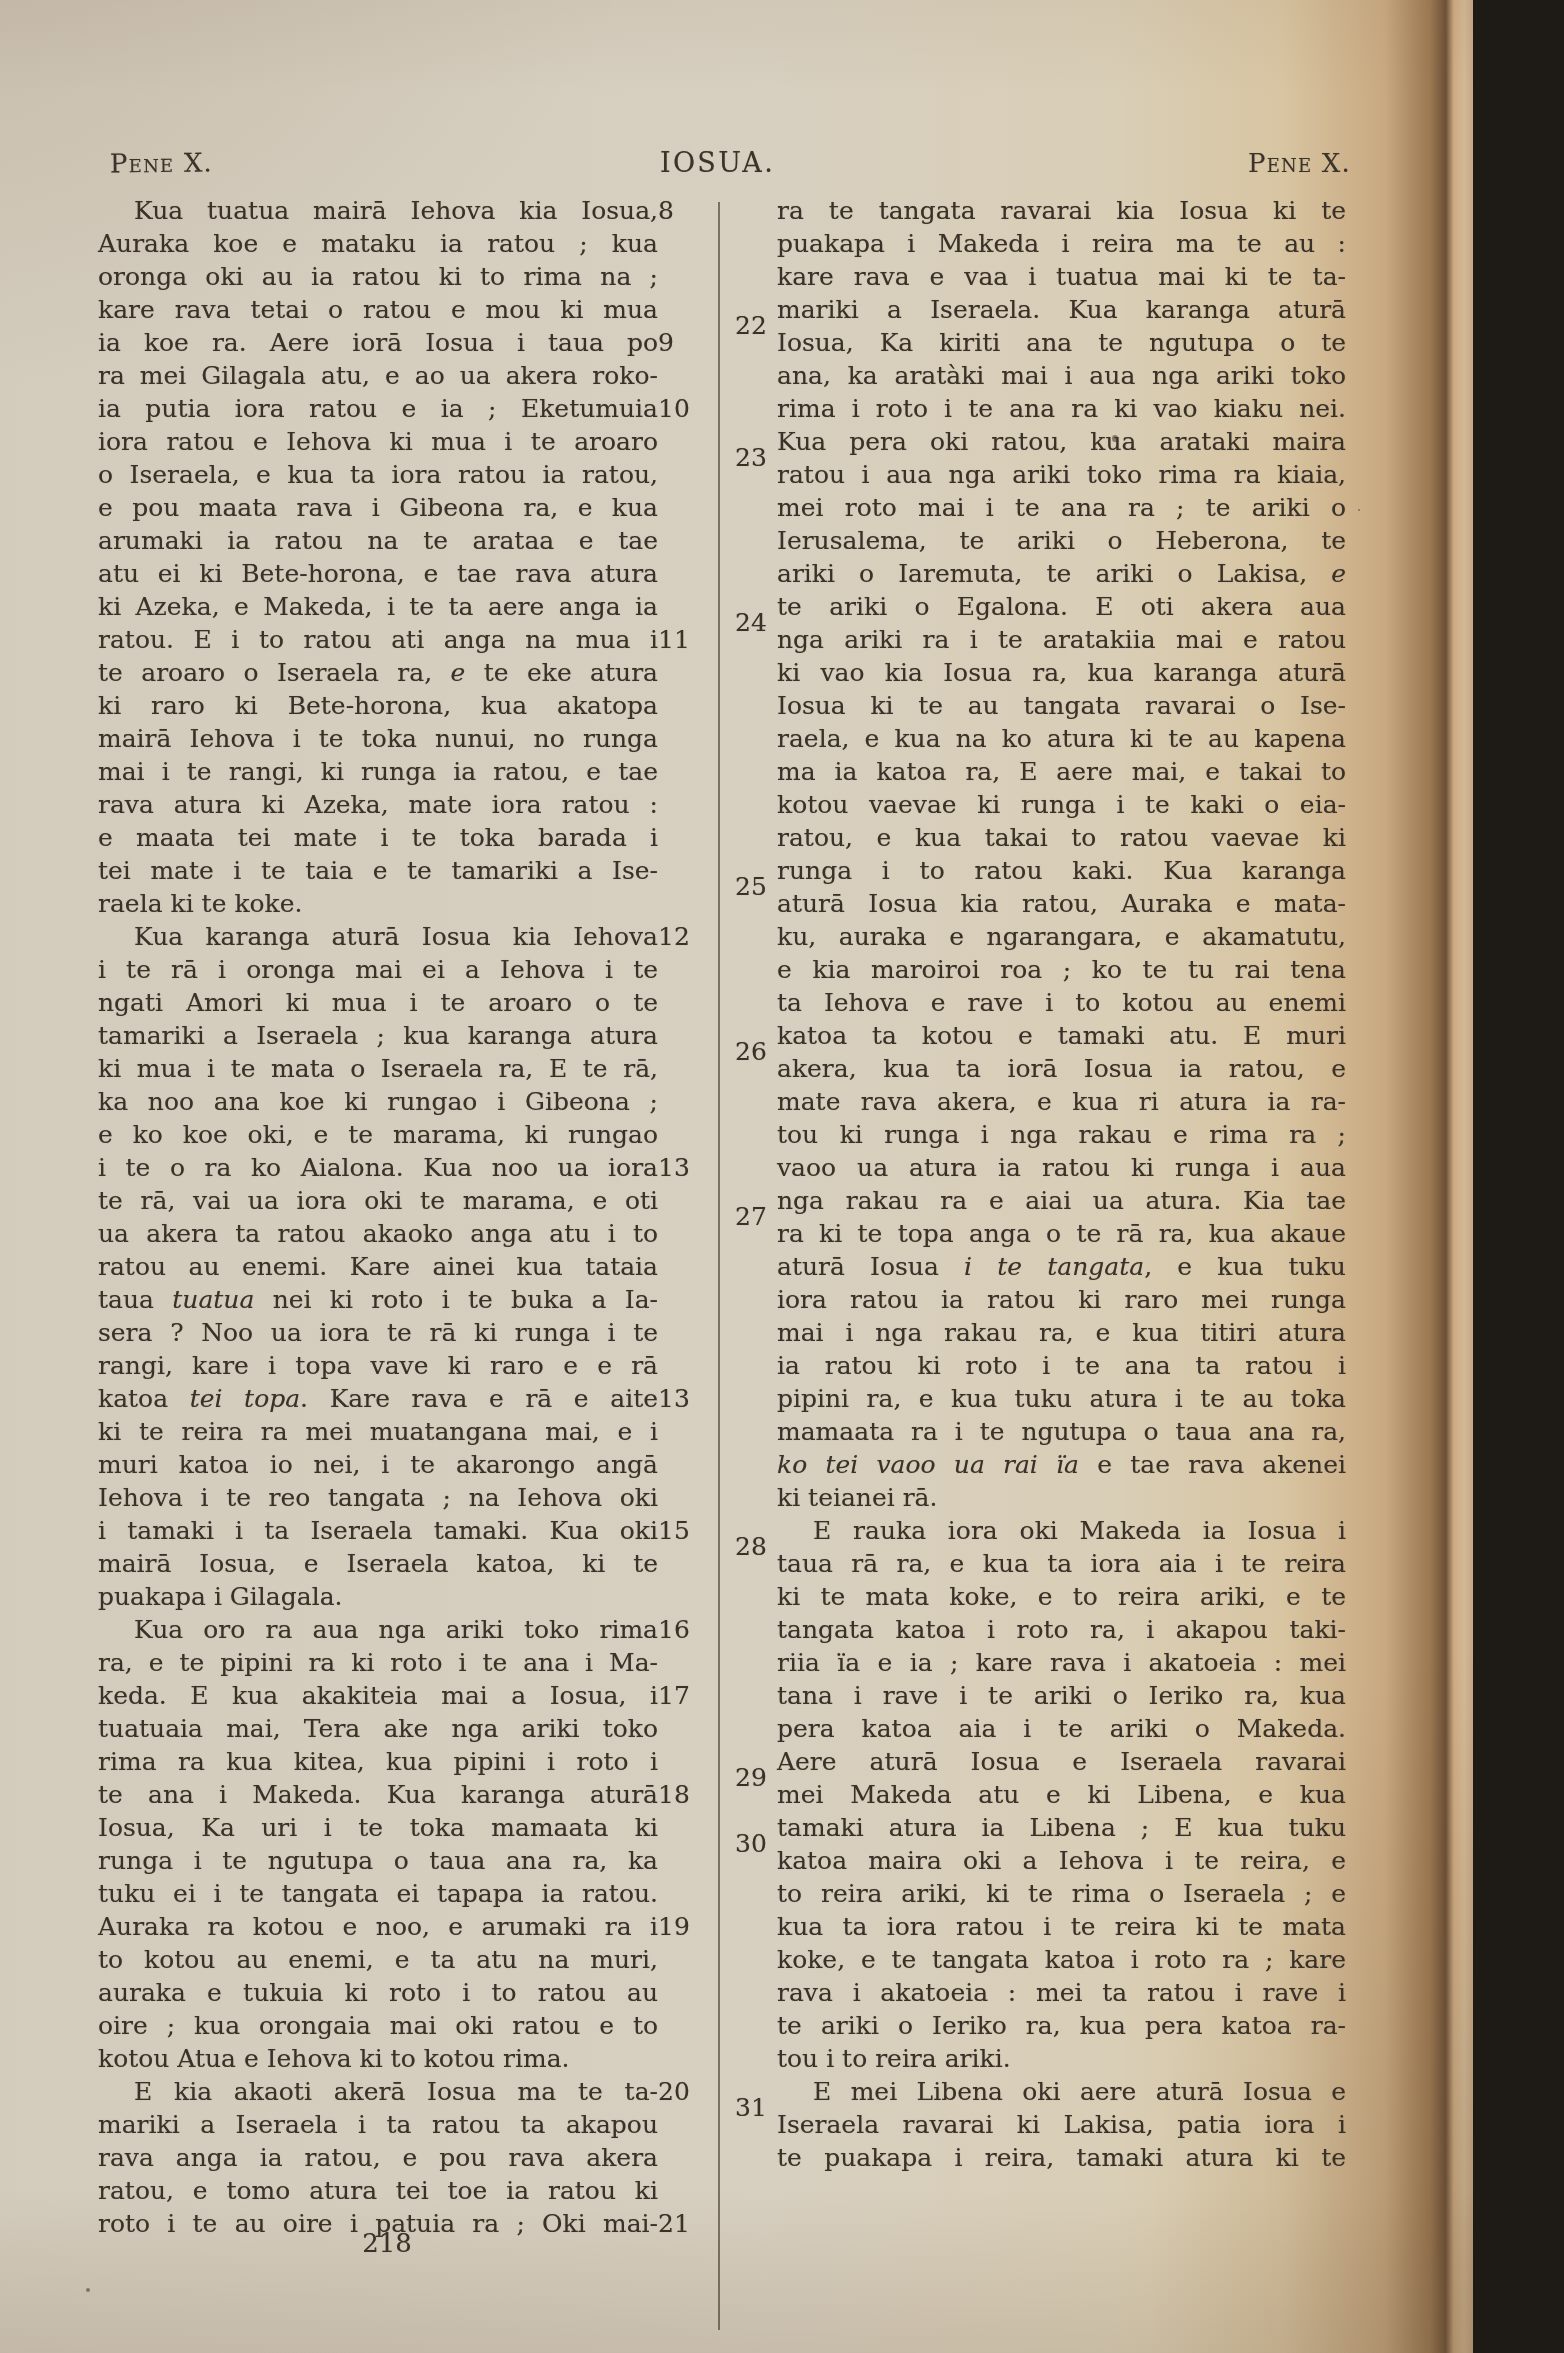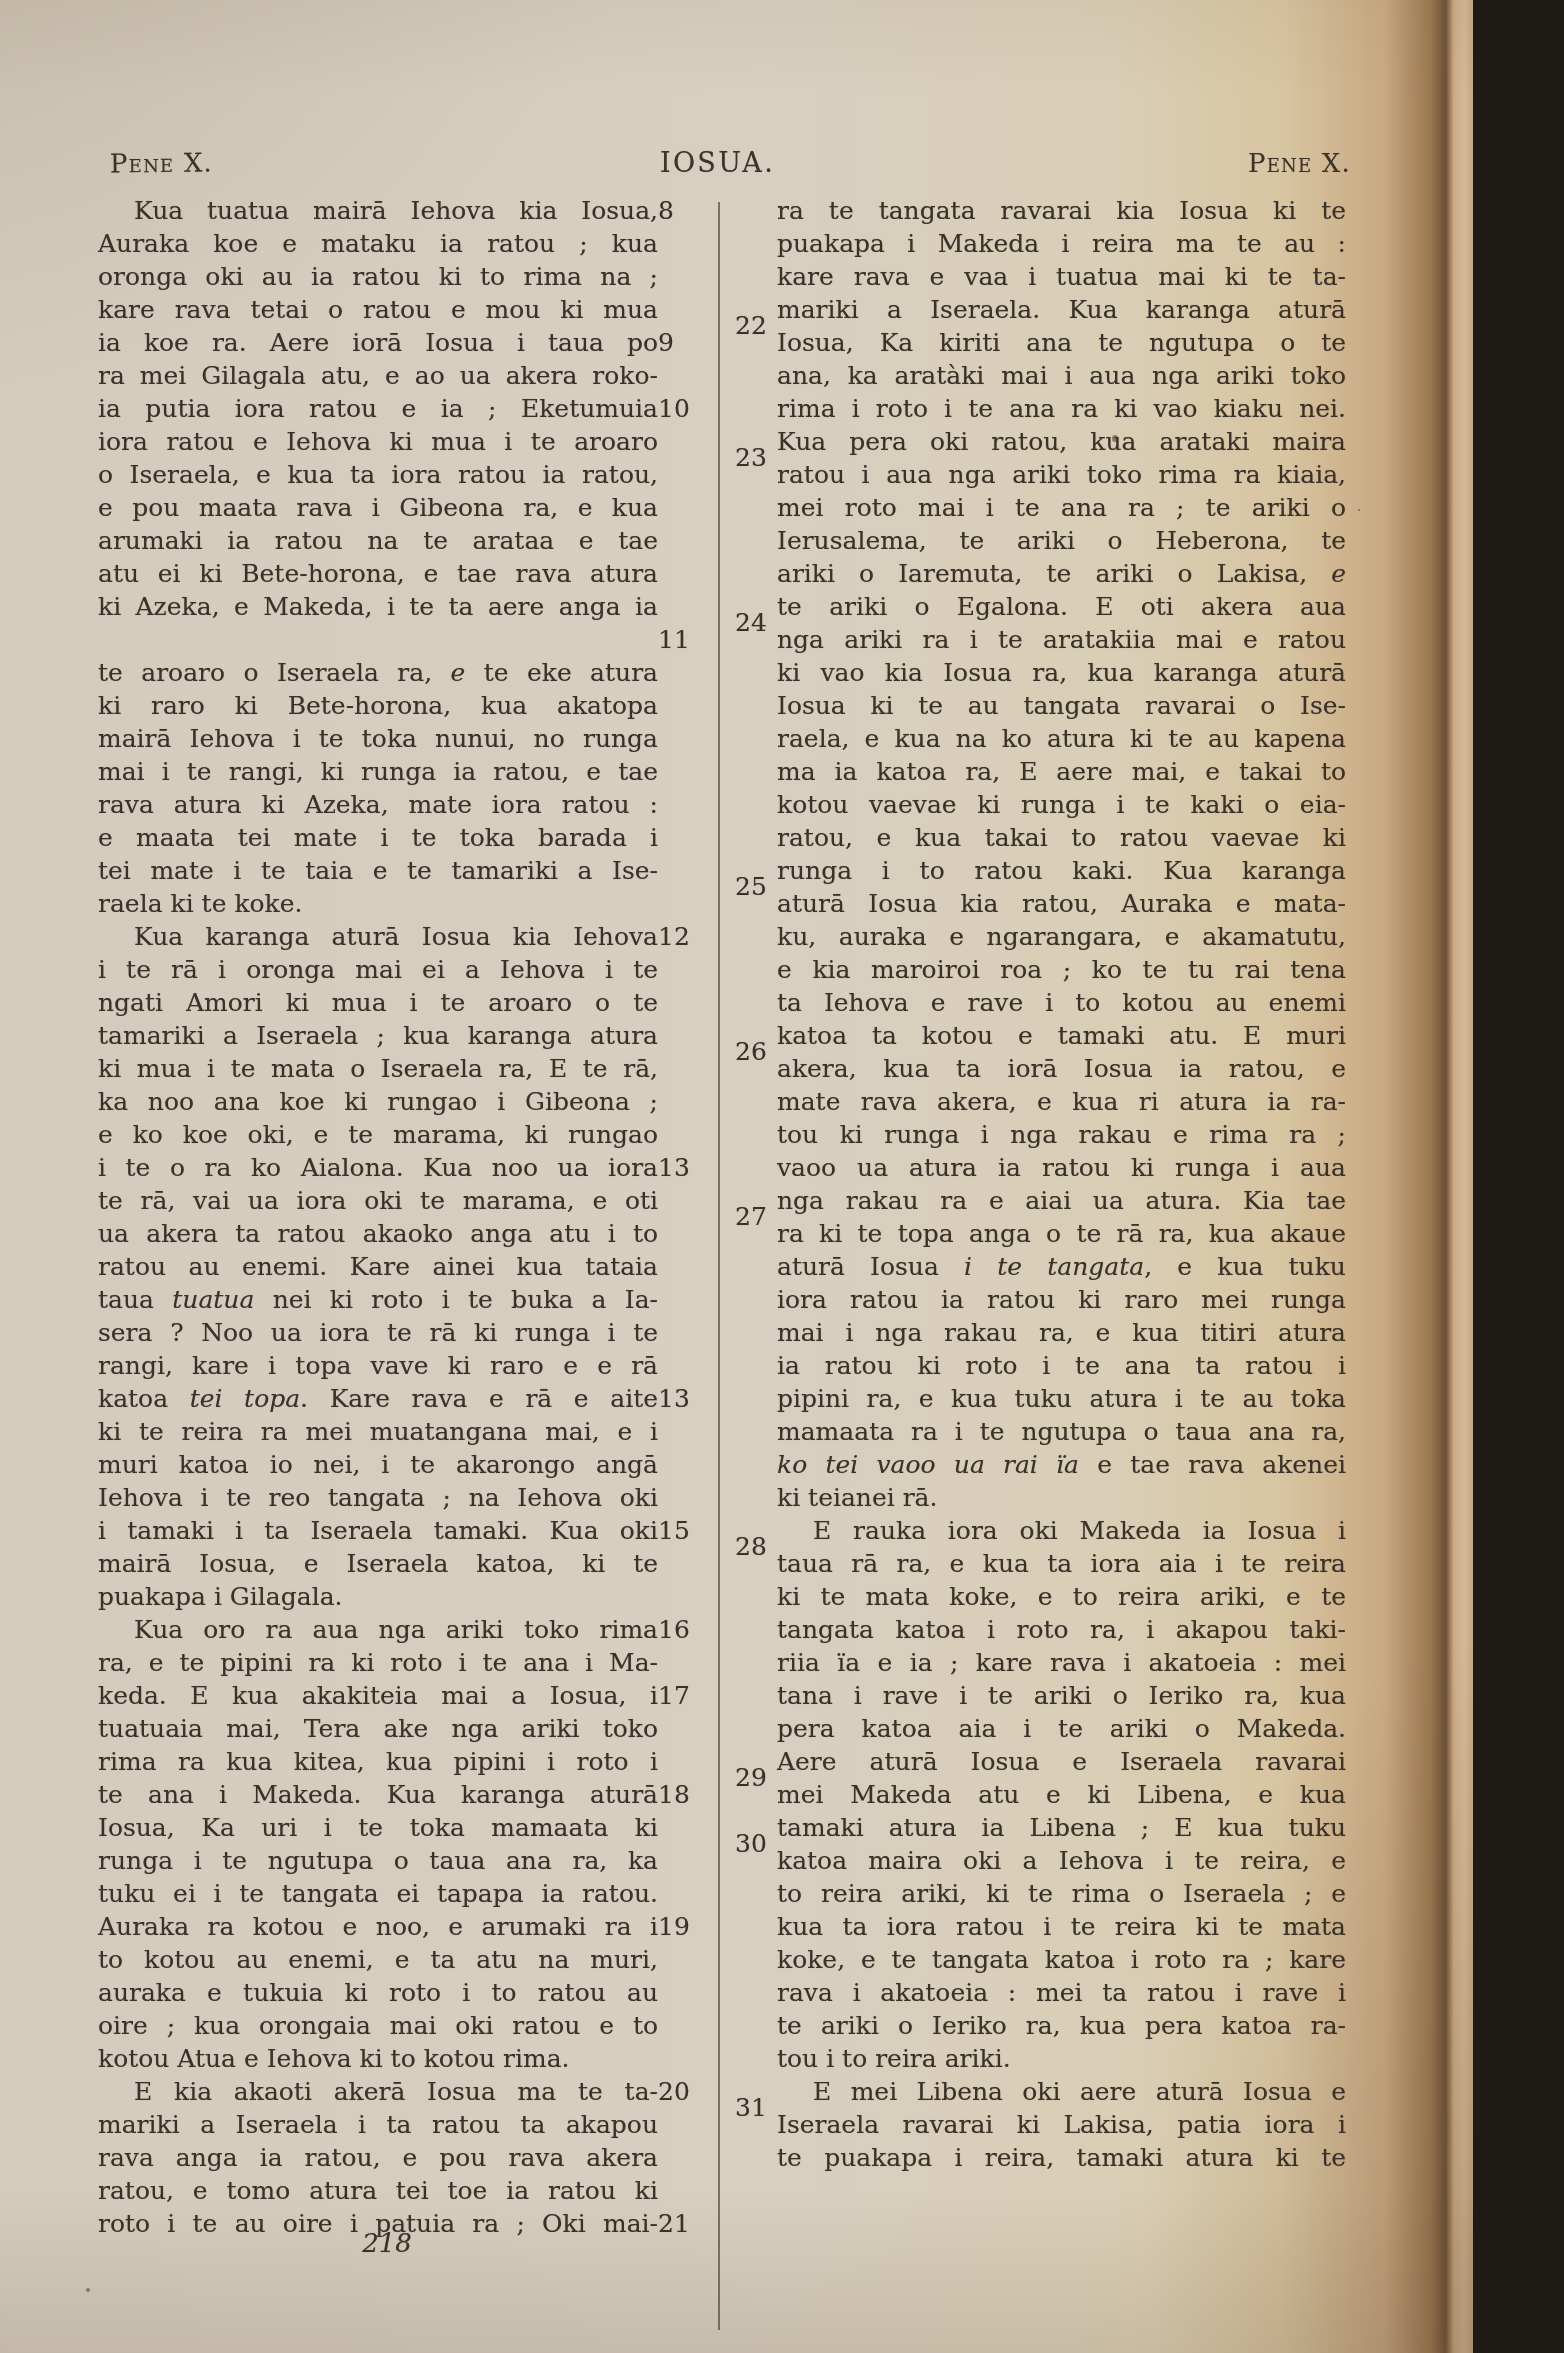--- a/index.html
+++ b/index.html
@@ -30,21 +30,21 @@
   .line.end{text-align-last:left;}
   .line.indent{text-indent:36px;}
   .verse{position:absolute;top:0;font-size:25px;text-indent:0;}
   .verse-l{left:100%;width:39px;text-align:right;}
   .verse-r{right:100%;margin-right:10.2px;margin-top:16px;}
   em{font-style:italic;}
   .rule{position:absolute;left:718px;top:202px;width:1.6px;height:2128px;
         background:rgba(66,54,42,0.62);}
   .pagenum{position:absolute;left:107px;width:560px;top:2227px;text-align:center;
            font-size:26px;line-height:33px;color:#3a3128;
-           text-shadow:0 0 0.8px rgba(58,47,36,0.38);font-style:italic;}
+           text-shadow:0 0 0.8px rgba(58,47,36,0.38);}
   .edge-frag{position:absolute;color:rgba(80,62,42,0.85);font-size:22px;
              transform:rotate(2deg);}
   .speck{position:absolute;background:rgba(70,55,40,0.55);border-radius:50%;}
 </style>
 </head>
 <body>
 
 <div class="page">
 
   <div class="hdr hdr-left smallcaps">Pene X.</div>
@@ -60,21 +60,21 @@
       <div class="line"><span>kare rava tetai o ratou e mou ki mua</span></div>
       <div class="line"><span>ia koe ra. Aere iorā Iosua i taua po</span><span class="verse verse-l">9</span></div>
       <div class="line"><span>ra mei Gilagala atu, e ao ua akera roko-</span></div>
       <div class="line"><span>ia putia iora ratou e ia ; Eketumuia</span><span class="verse verse-l">10</span></div>
       <div class="line"><span>iora ratou e Iehova ki mua i te aroaro</span></div>
       <div class="line"><span>o Iseraela, e kua ta iora ratou ia ratou,</span></div>
       <div class="line"><span>e pou maata rava i Gibeona ra, e kua</span></div>
       <div class="line"><span>arumaki ia ratou na te arataa e tae</span></div>
       <div class="line"><span>atu ei ki Bete-horona, e tae rava atura</span></div>
       <div class="line"><span>ki Azeka, e Makeda, i te ta aere anga ia</span></div>
-      <div class="line"><span class="verse verse-l">11</span></div>
+      <div class="line"><span>ratou. E i to ratou ati anga na mua i</span><span class="verse verse-l">11</span></div>
       <div class="line"><span>te aroaro o Iseraela ra, </span><em>e</em><span> te eke atura</span></div>
       <div class="line"><span>ki raro ki Bete-horona, kua akatopa</span></div>
       <div class="line"><span>mairā Iehova i te toka nunui, no runga</span></div>
       <div class="line"><span>mai i te rangi, ki runga ia ratou, e tae</span></div>
       <div class="line"><span>rava atura ki Azeka, mate iora ratou :</span></div>
       <div class="line"><span>e maata tei mate i te toka barada i</span></div>
       <div class="line"><span>tei mate i te taia e te tamariki a Ise-</span></div>
       <div class="line end"><span>raela ki te koke.</span></div>
       <div class="line indent"><span>Kua karanga aturā Iosua kia Iehova</span><span class="verse verse-l">12</span></div>
       <div class="line"><span>i te rā i oronga mai ei a Iehova i te</span></div>

